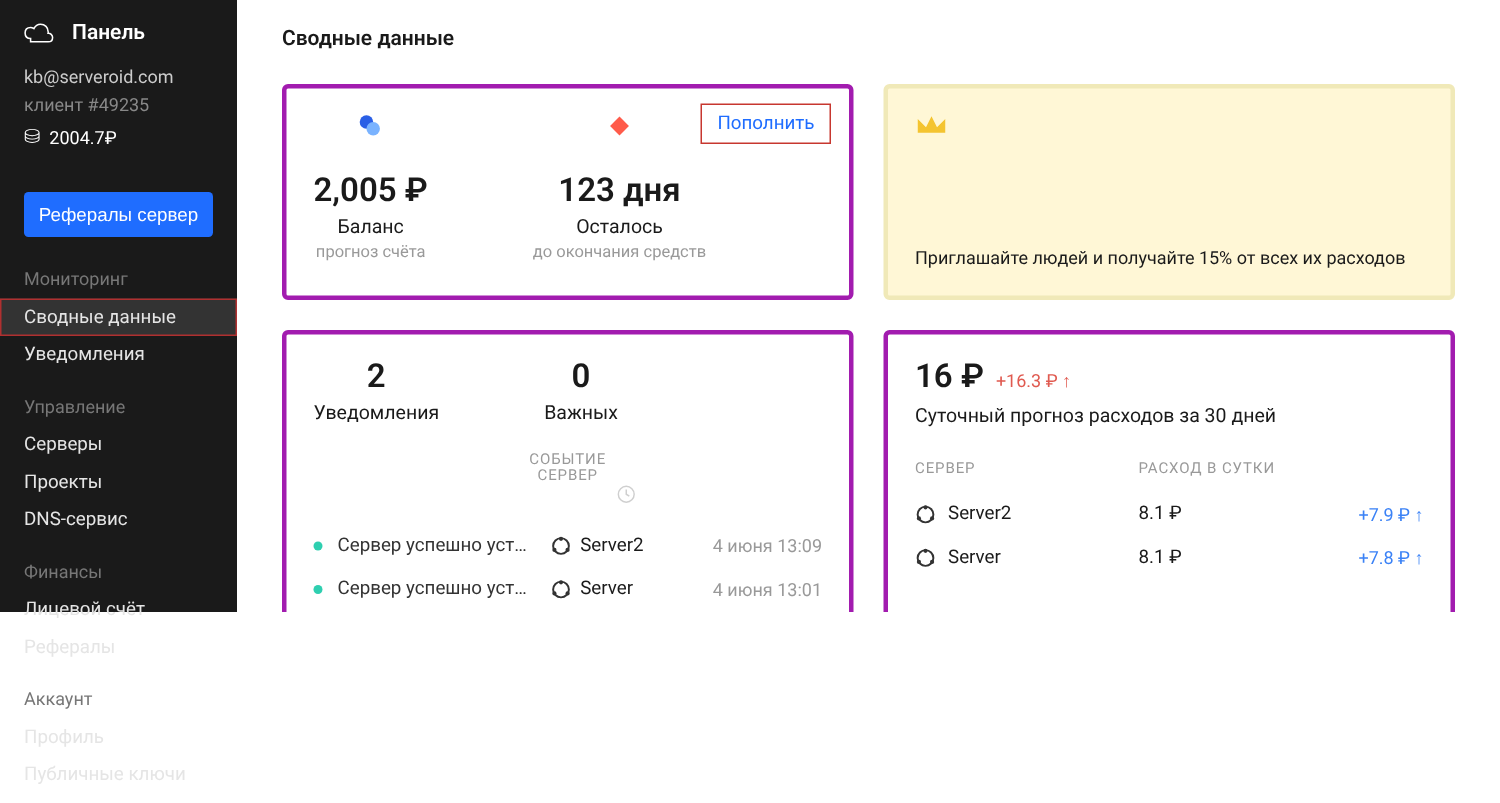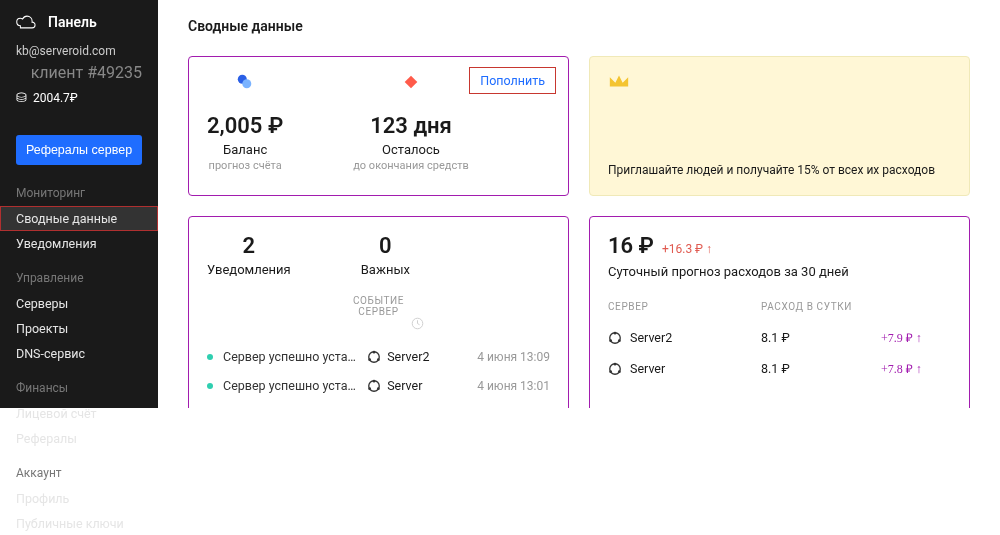--- a/index.html
+++ b/index.html
@@ -4,34 +4,34 @@
 <style>
 * { box-sizing: border-box; margin: 0; padding: 0; }
 body { font-family: -apple-system, BlinkMacSystemFont, "Segoe UI", Roboto, Arial, sans-serif; background: #fff; color: #1a1a1a; width: 1000px; height: 535px; overflow: hidden; }
 .app { display: flex; height: 408px; }
 .sidebar { width: 158px; background: #1a1a1a; color: #fff; display: flex; flex-direction: column; font-size: 12.5px; }
 .sb-header { display: flex; align-items: center; gap: 10px; padding: 14px 16px 12px; }
 .sb-logo { width: 22px; height: 14px; }
 .sb-title { font-size: 14px; font-weight: 600; }
 .sb-account { padding: 0 16px 14px; line-height: 1.55; }
 .sb-email { color: #ccc; font-size: 12px; }
-.sb-client { color: #888; font-size: 16px; text-align: right; }
+.sb-client { color: #888; font-size: 12px; }
 .sb-balance { color: #fff; font-size: 12px; margin-top: 3px; display: flex; align-items: center; gap: 6px; }
 .sb-balance-icon { font-size: 13px; color: #fff; }
 .sb-divider { height: 1px; background: #333; margin: 0 0 12px; }
 .sb-button { margin: 0 16px 18px; }
 .sb-button button { width: 100%; background: #1f6dff; color: #fff; border: none; border-radius: 3px; padding: 8px 0; font-size: 12.5px; font-weight: 500; cursor: pointer; }
 .sb-section-title { color: #777; font-size: 12px; padding: 3px 16px 6px; }
 .sb-item { color: #e5e5e5; padding: 5px 16px; cursor: pointer; }
 .sb-item.active { background: #333; outline: 1px solid #b03030; outline-offset: -1px; }
 .sb-section { margin-bottom: 12px; }
 .main { flex: 1; padding: 18px 30px; overflow: auto; background: #fff; }
 .page-title { font-size: 14px; font-weight: 600; margin-bottom: 22px; }
 .grid { display: grid; grid-template-columns: 1fr 1fr; gap: 20px; }
-.card { border: 1px solid #a21caf; border-radius: 4px; padding: 16px 18px 18px; background: #fff; position: relative; }
+.card { border: 3px solid #a21caf; border-radius: 4px; padding: 16px 18px 18px; background: #fff; position: relative; }
 .card.yellow { background: #fff7d6; border-color: #f0e9b8; }
 .topup { position: absolute; top: 10px; right: 12px; color: #1f6dff; font-size: 12.5px; cursor: pointer; border: 1px solid #c7372f; padding: 5px 10px; }
 .balance-row { display: flex; gap: 70px; text-align: center; }
 .stat-big { font-size: 22px; font-weight: 600; margin-top: 18px; }
 .stat-label { font-size: 13px; margin-top: 4px; }
 .stat-sub { font-size: 11px; color: #999; margin-top: 2px;}
 .icon-dot { width: 18px; height: 18px; display: inline-block; }
 .promo-icon { width: 22px; height: 16px; display: inline-block; }
 .promo-text { font-size: 12px; margin-top: 70px; }
 .section-header { display: flex; justify-content: space-between; font-size: 10px; letter-spacing: 0.6px; color: #999; text-transform: uppercase; margin-top: 18px; margin-bottom: 10px; align-items: center; flex-direction: column; }
@@ -48,21 +48,21 @@
 .forecast-amount { font-size: 22px; font-weight: 600; }
 .forecast-delta { font-size: 12px; color: #e05a50; }
 .forecast-sub { font-size: 13px; margin-top: 6px; }
 .exp-header { display: flex; font-size: 10px; letter-spacing: 0.6px; color: #999; text-transform: uppercase; margin-top: 22px; margin-bottom: 10px; }
 .exp-col-server { flex: 1; }
 .exp-col-rate { width: 120px; }
 .exp-col-delta { width: 70px; text-align: right; }
 .exp-row { display: flex; align-items: center; font-size: 12.5px; padding: 7px 0; }
 .exp-server { flex: 1; display: flex; align-items: center; gap: 8px; }
 .exp-rate { width: 120px; }
-.exp-delta { width: 70px; color: #a21caf; font-size: 12px; font-family: Liberation Serif, serif; }
+.exp-delta { width: 70px; text-align: right; color: #3b82f6; font-size: 12px; }
 .clock-icon { width: 13px; height: 13px; opacity: 0.4; }
 </style>
 </head>
 <body>
 
 <div class="app">
   <aside class="sidebar">
     <div class="sb-header">
       <svg class="sb-logo" viewBox="0 0 30 18">
           <path d="M6 14c-3 0-5-2-5-5s2-5 5-5c1 0 2 .4 3 1 1-2 3-4 6-4 4 0 7 3 7 7 0 .4 0 .8-.1 1.2C24 9 26 11 26 13c0 3-2 4-4 4H6z" fill="none" stroke="#fff" stroke-width="1.4"></path>

